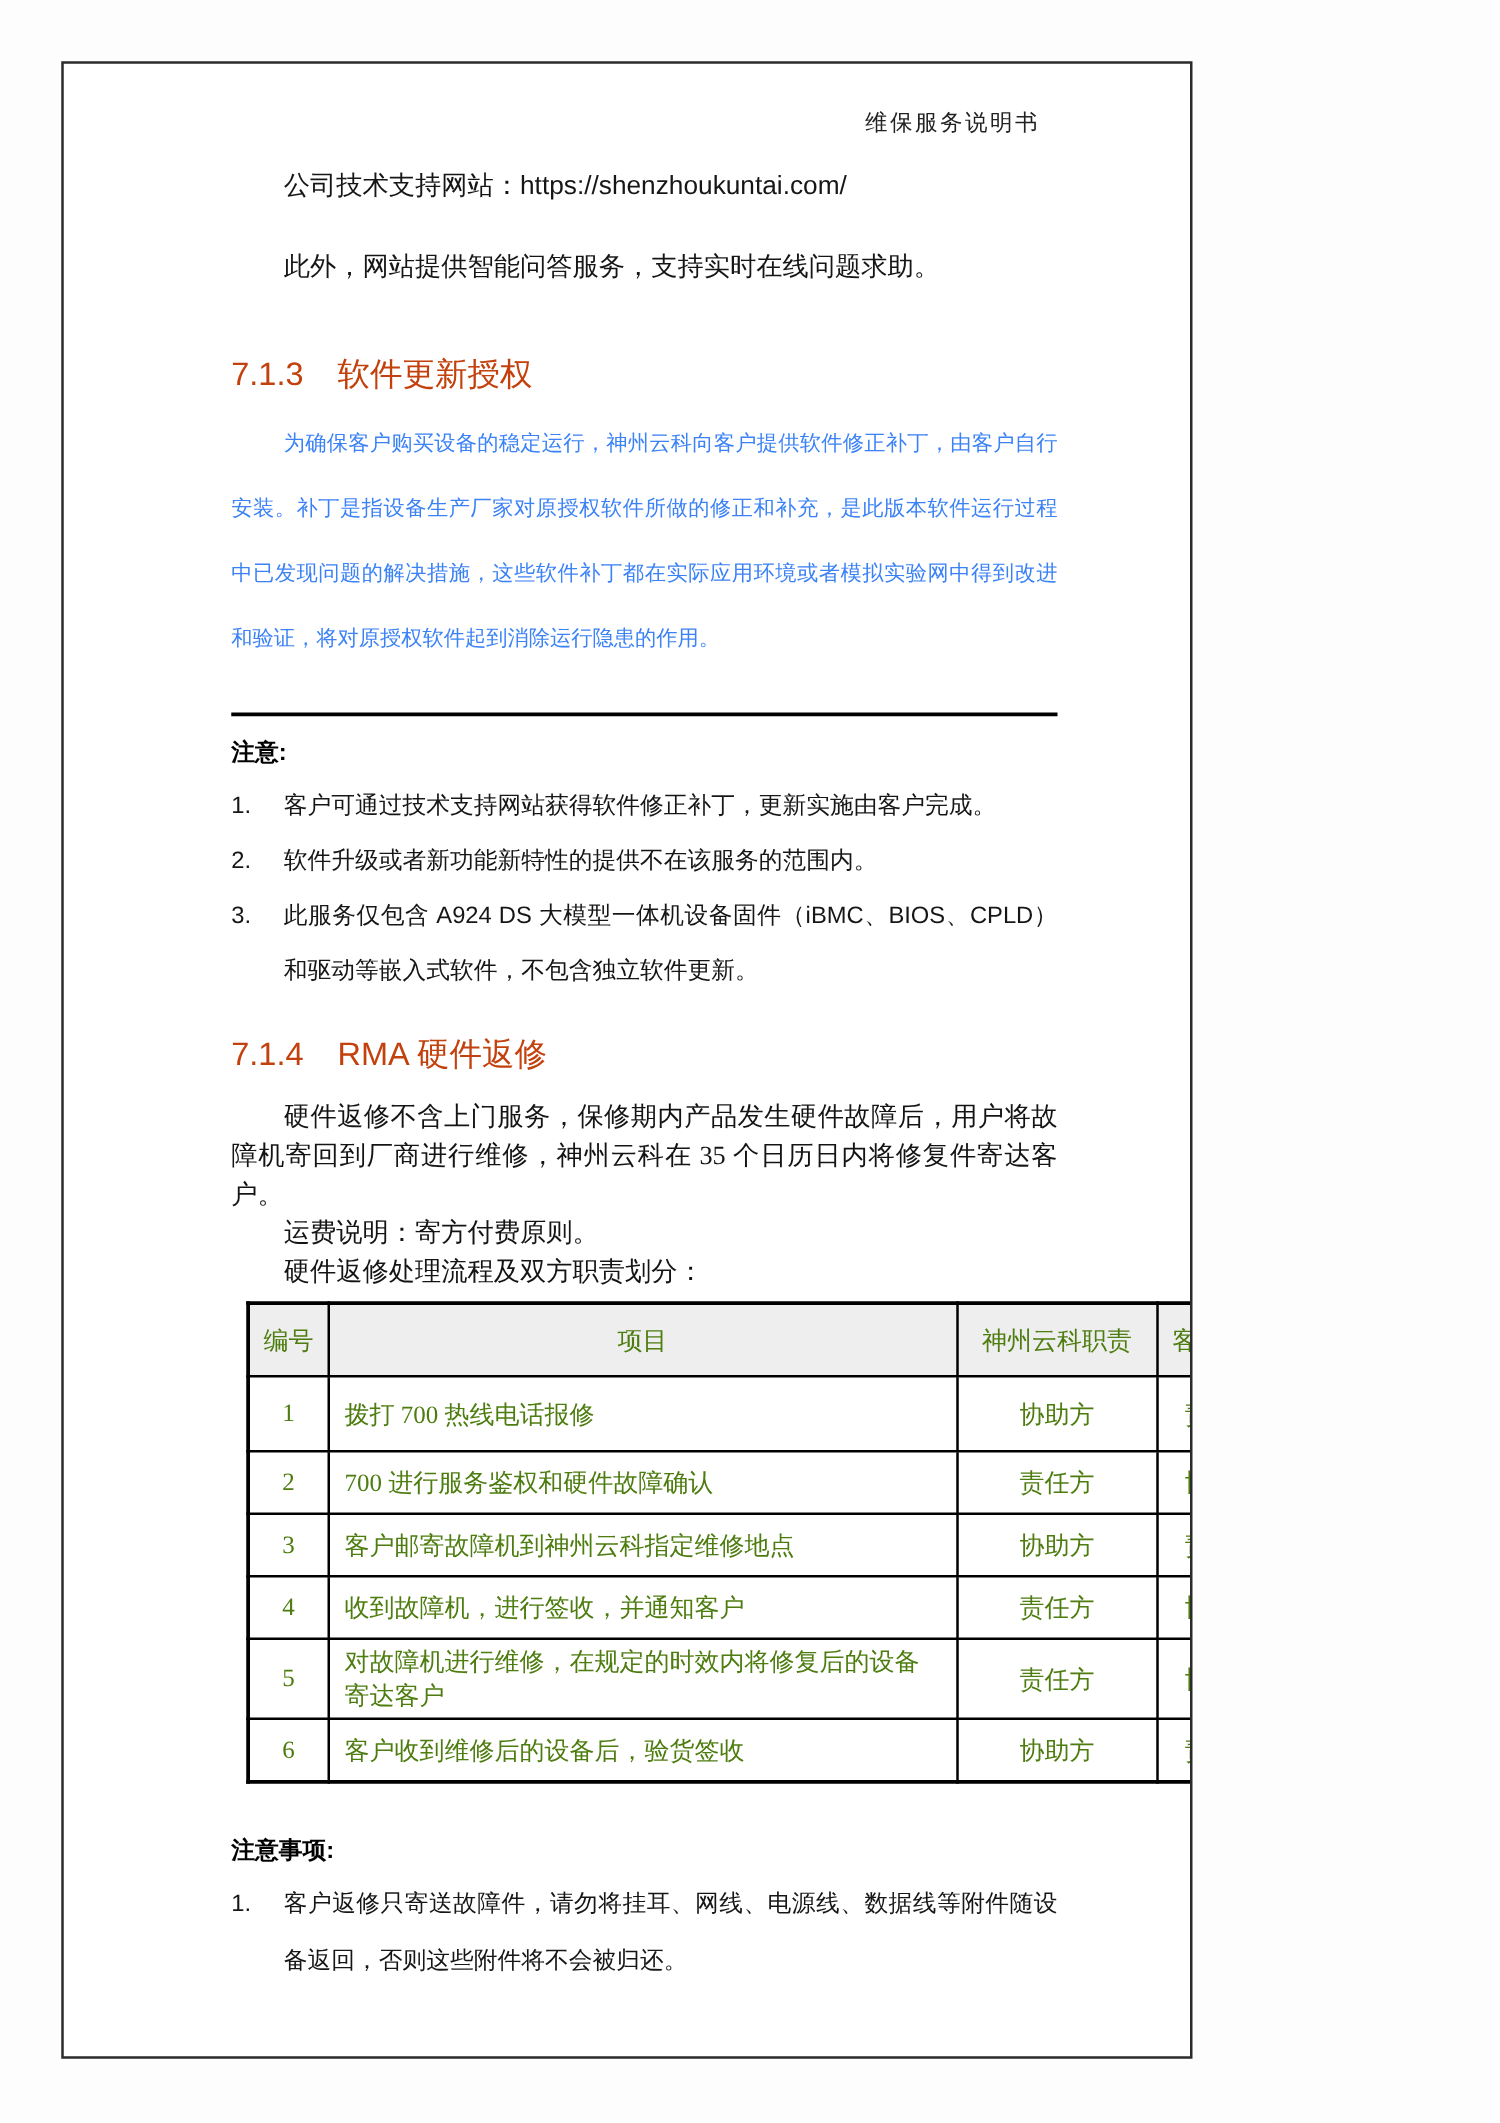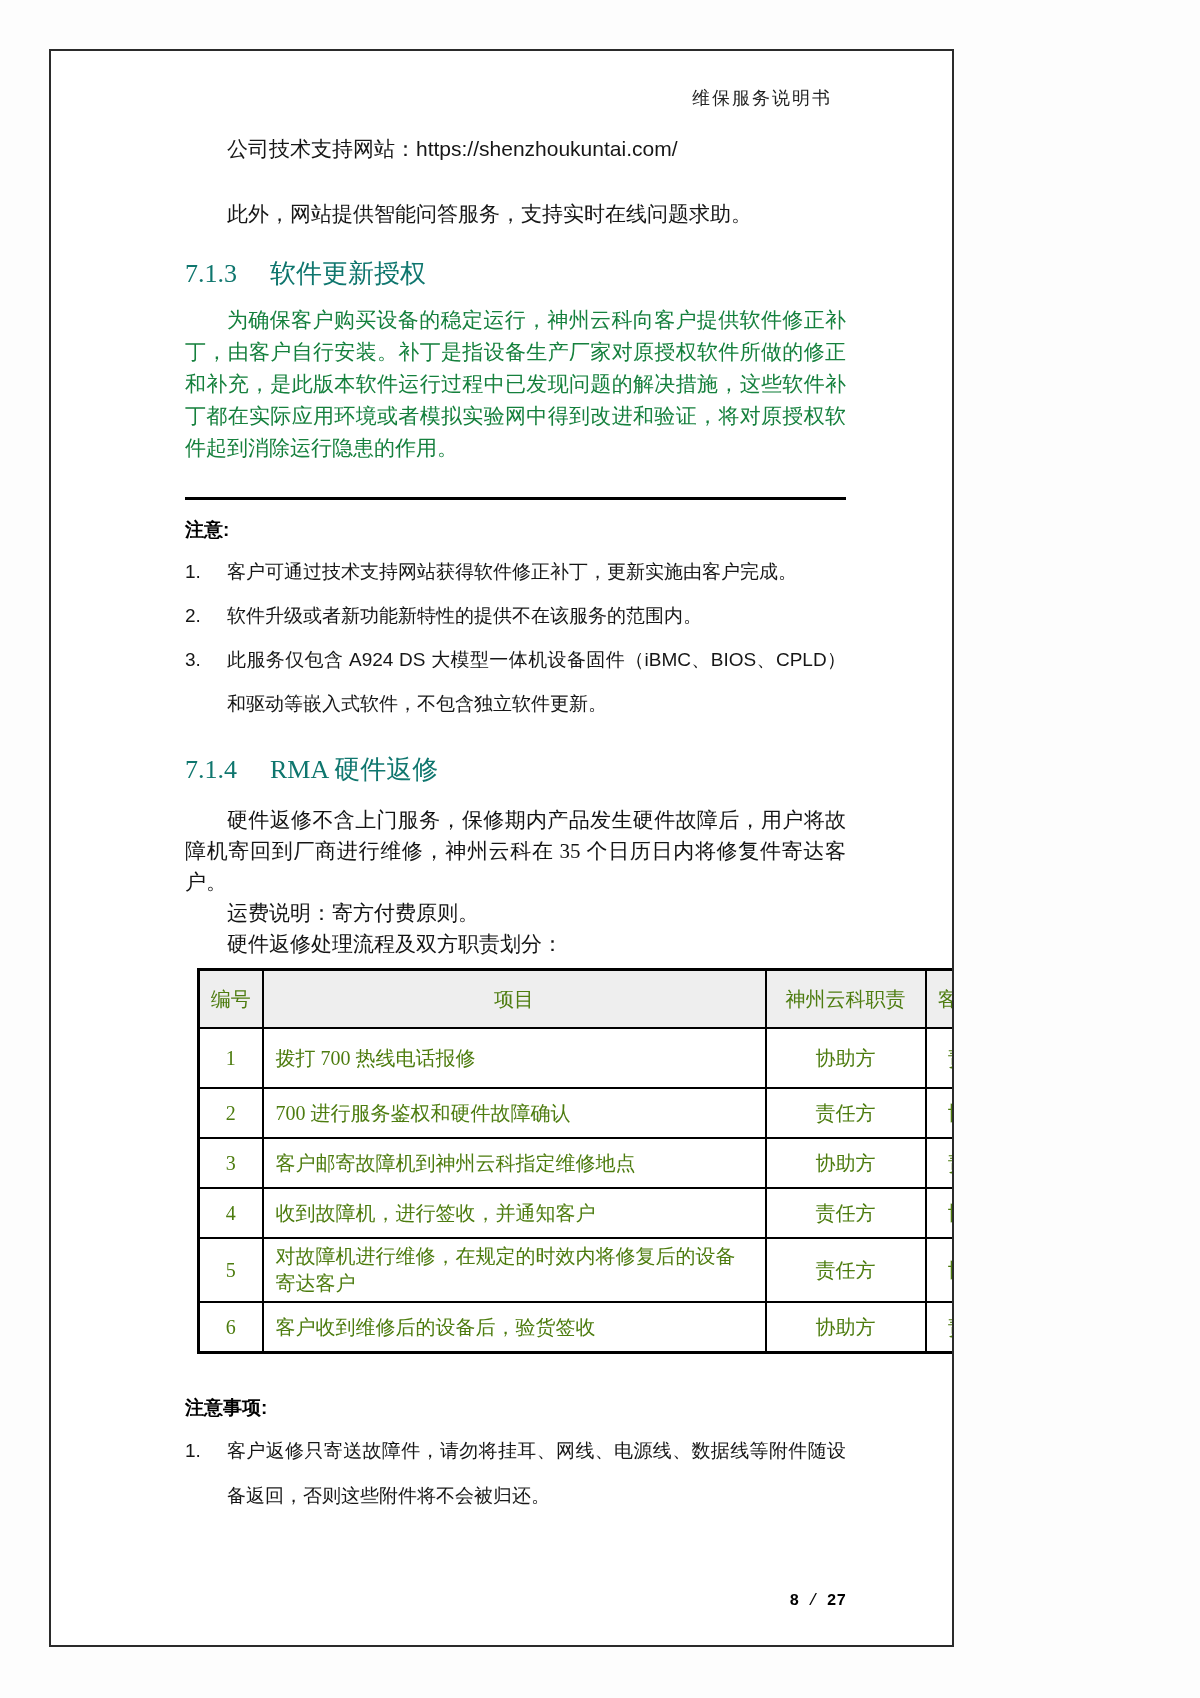--- a/index.html
+++ b/index.html
@@ -16,26 +16,26 @@
   .sans{font-family:"Liberation Sans","DejaVu Sans",sans-serif;}
   .serif{font-family:"Liberation Serif","DejaVu Serif",serif;}
 
   .doc-header{margin-top:36px;font-size:18px;line-height:22px;text-align:right;
     padding-right:14px;letter-spacing:2px;color:#222;}
 
   .intro-p{margin:0;font-size:21px;line-height:27px;text-indent:42px;color:#161616;}
   .intro-p.first{margin-top:38px;}
   .intro-p.second{margin-top:26px;}
 
-  .heading{margin:31px 0 0;font-size:26px;line-height:32px;font-weight:400;color:#0f766e;font-family:Liberation Serif, serif;}
+  .heading{margin:56px 0 0;font-size:26px;line-height:32px;font-weight:400;color:#c2410c;}
   .heading .hnum{display:inline-block;min-width:85px;}
   .heading.h714{margin-top:28px;}
 
-  .body-713{margin:14px 0 0;font-size:21px;line-height:32px;text-align:justify;
-    text-indent:42px;color:#15803d;}
+  .body-713{margin:14px 0 0;font-size:17px;line-height:52px;text-align:justify;
+    text-indent:42px;color:#3b82f6;}
 
   .divider{margin-top:33px;height:0;border-top:3px solid #000;}
 
   .note-label{margin-top:18px;font-size:19px;line-height:24px;font-weight:bold;color:#000;}
   .note-label.second{margin-top:42px;}
   .notes{margin-top:8px;font-size:19px;line-height:44px;color:#161616;}
   .notes.tight{line-height:45px;}
   .note-item{display:flex;}
   .note-item .num{flex:none;width:42px;}
   .note-item .txt{flex:1;text-align:justify;}

